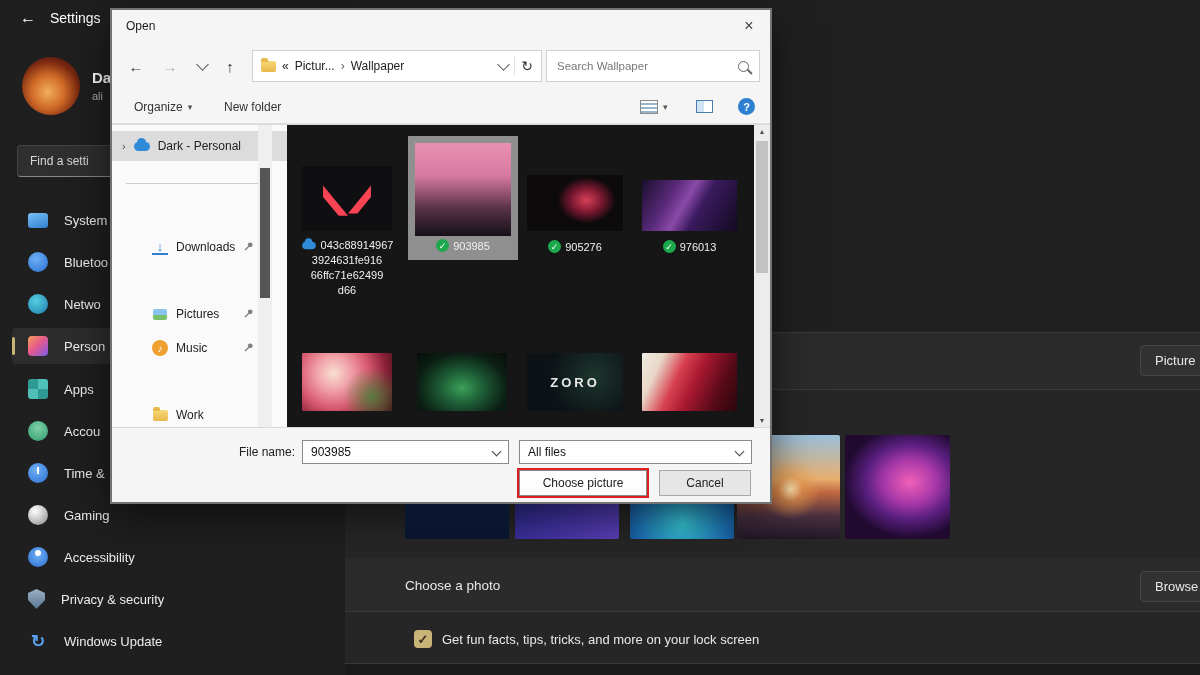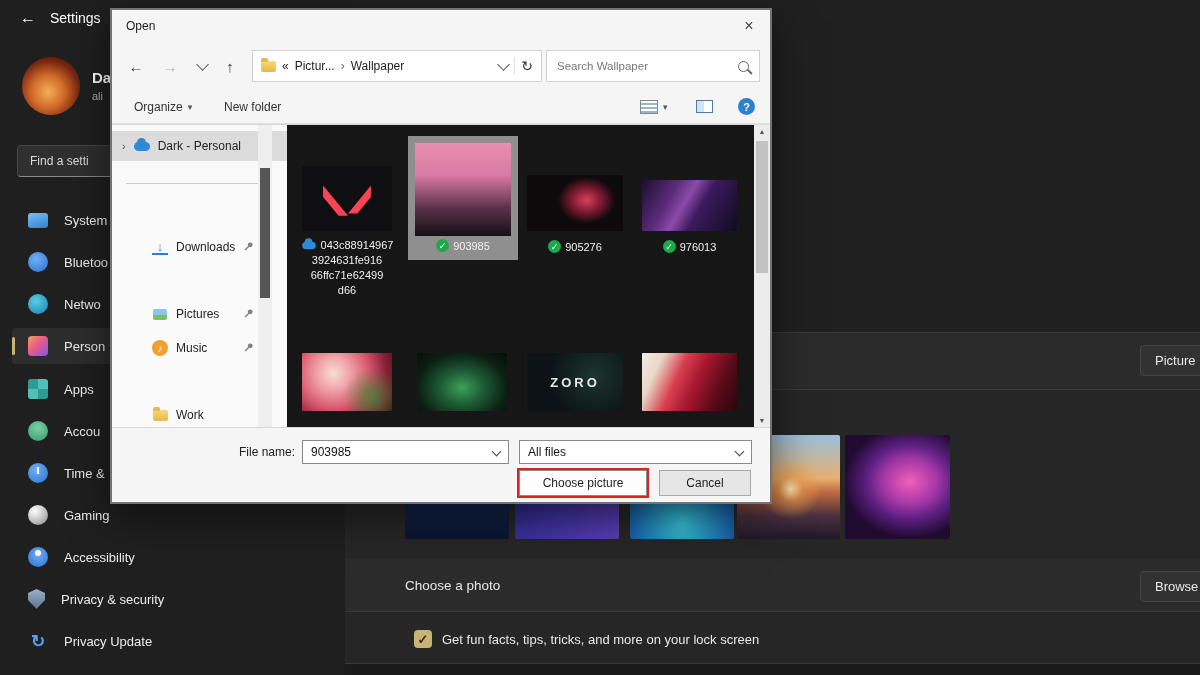--- a/index.html
+++ b/index.html
@@ -190,21 +190,21 @@
   <div class="nav-item" style="top:497px">
     <span class="ni ni-gaming"></span>
     <span>Gaming</span>
   </div>
   <div class="nav-item" style="top:581px">
     <span class="ni ni-privacy"></span>
     <span>Privacy &amp; security</span>
   </div>
   <div class="nav-item" style="top:623px">
     <span class="ni ni-update">↻</span>
-    <span>Privacy Update</span>
+    <span>Windows Update</span>
   </div>
 
   <div class="main">
     <div class="row-a"></div>
     <div class="row-b"></div>
     <div class="row-c"></div>
     <div class="row-d"></div>
     <div class="row-e"></div>
 
     <div class="pill-btn" style="left:795px;top:345px">

